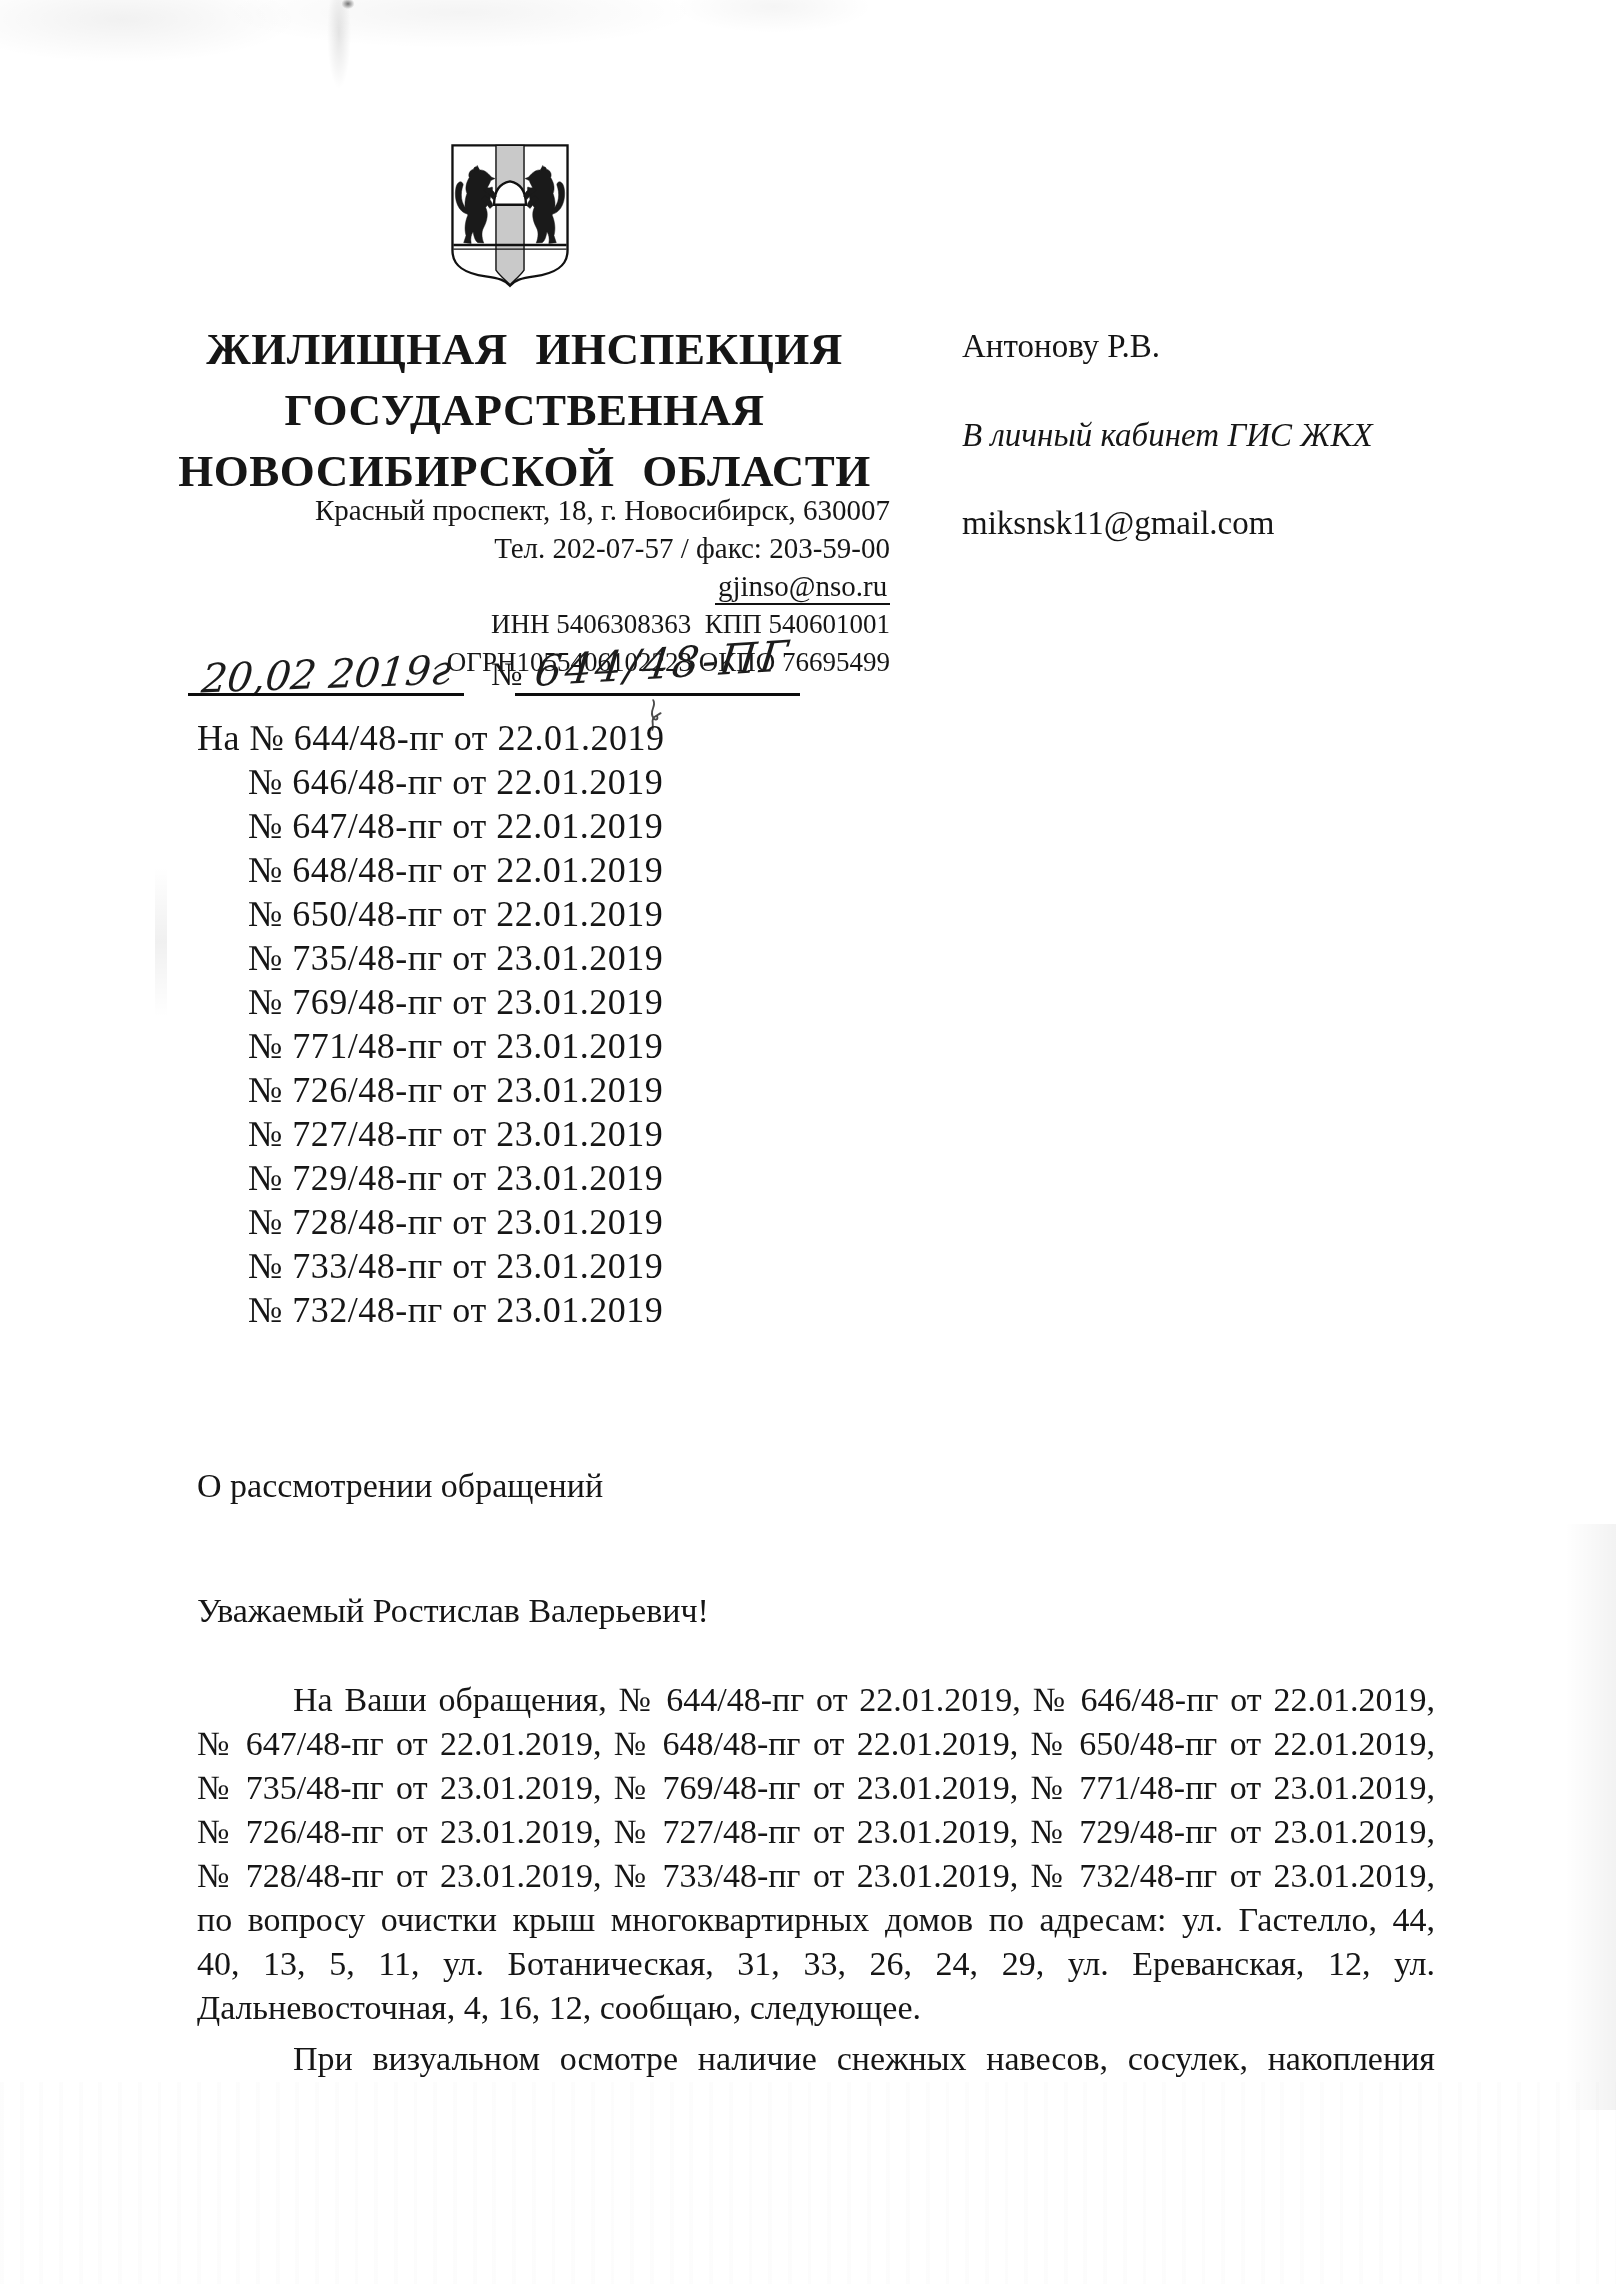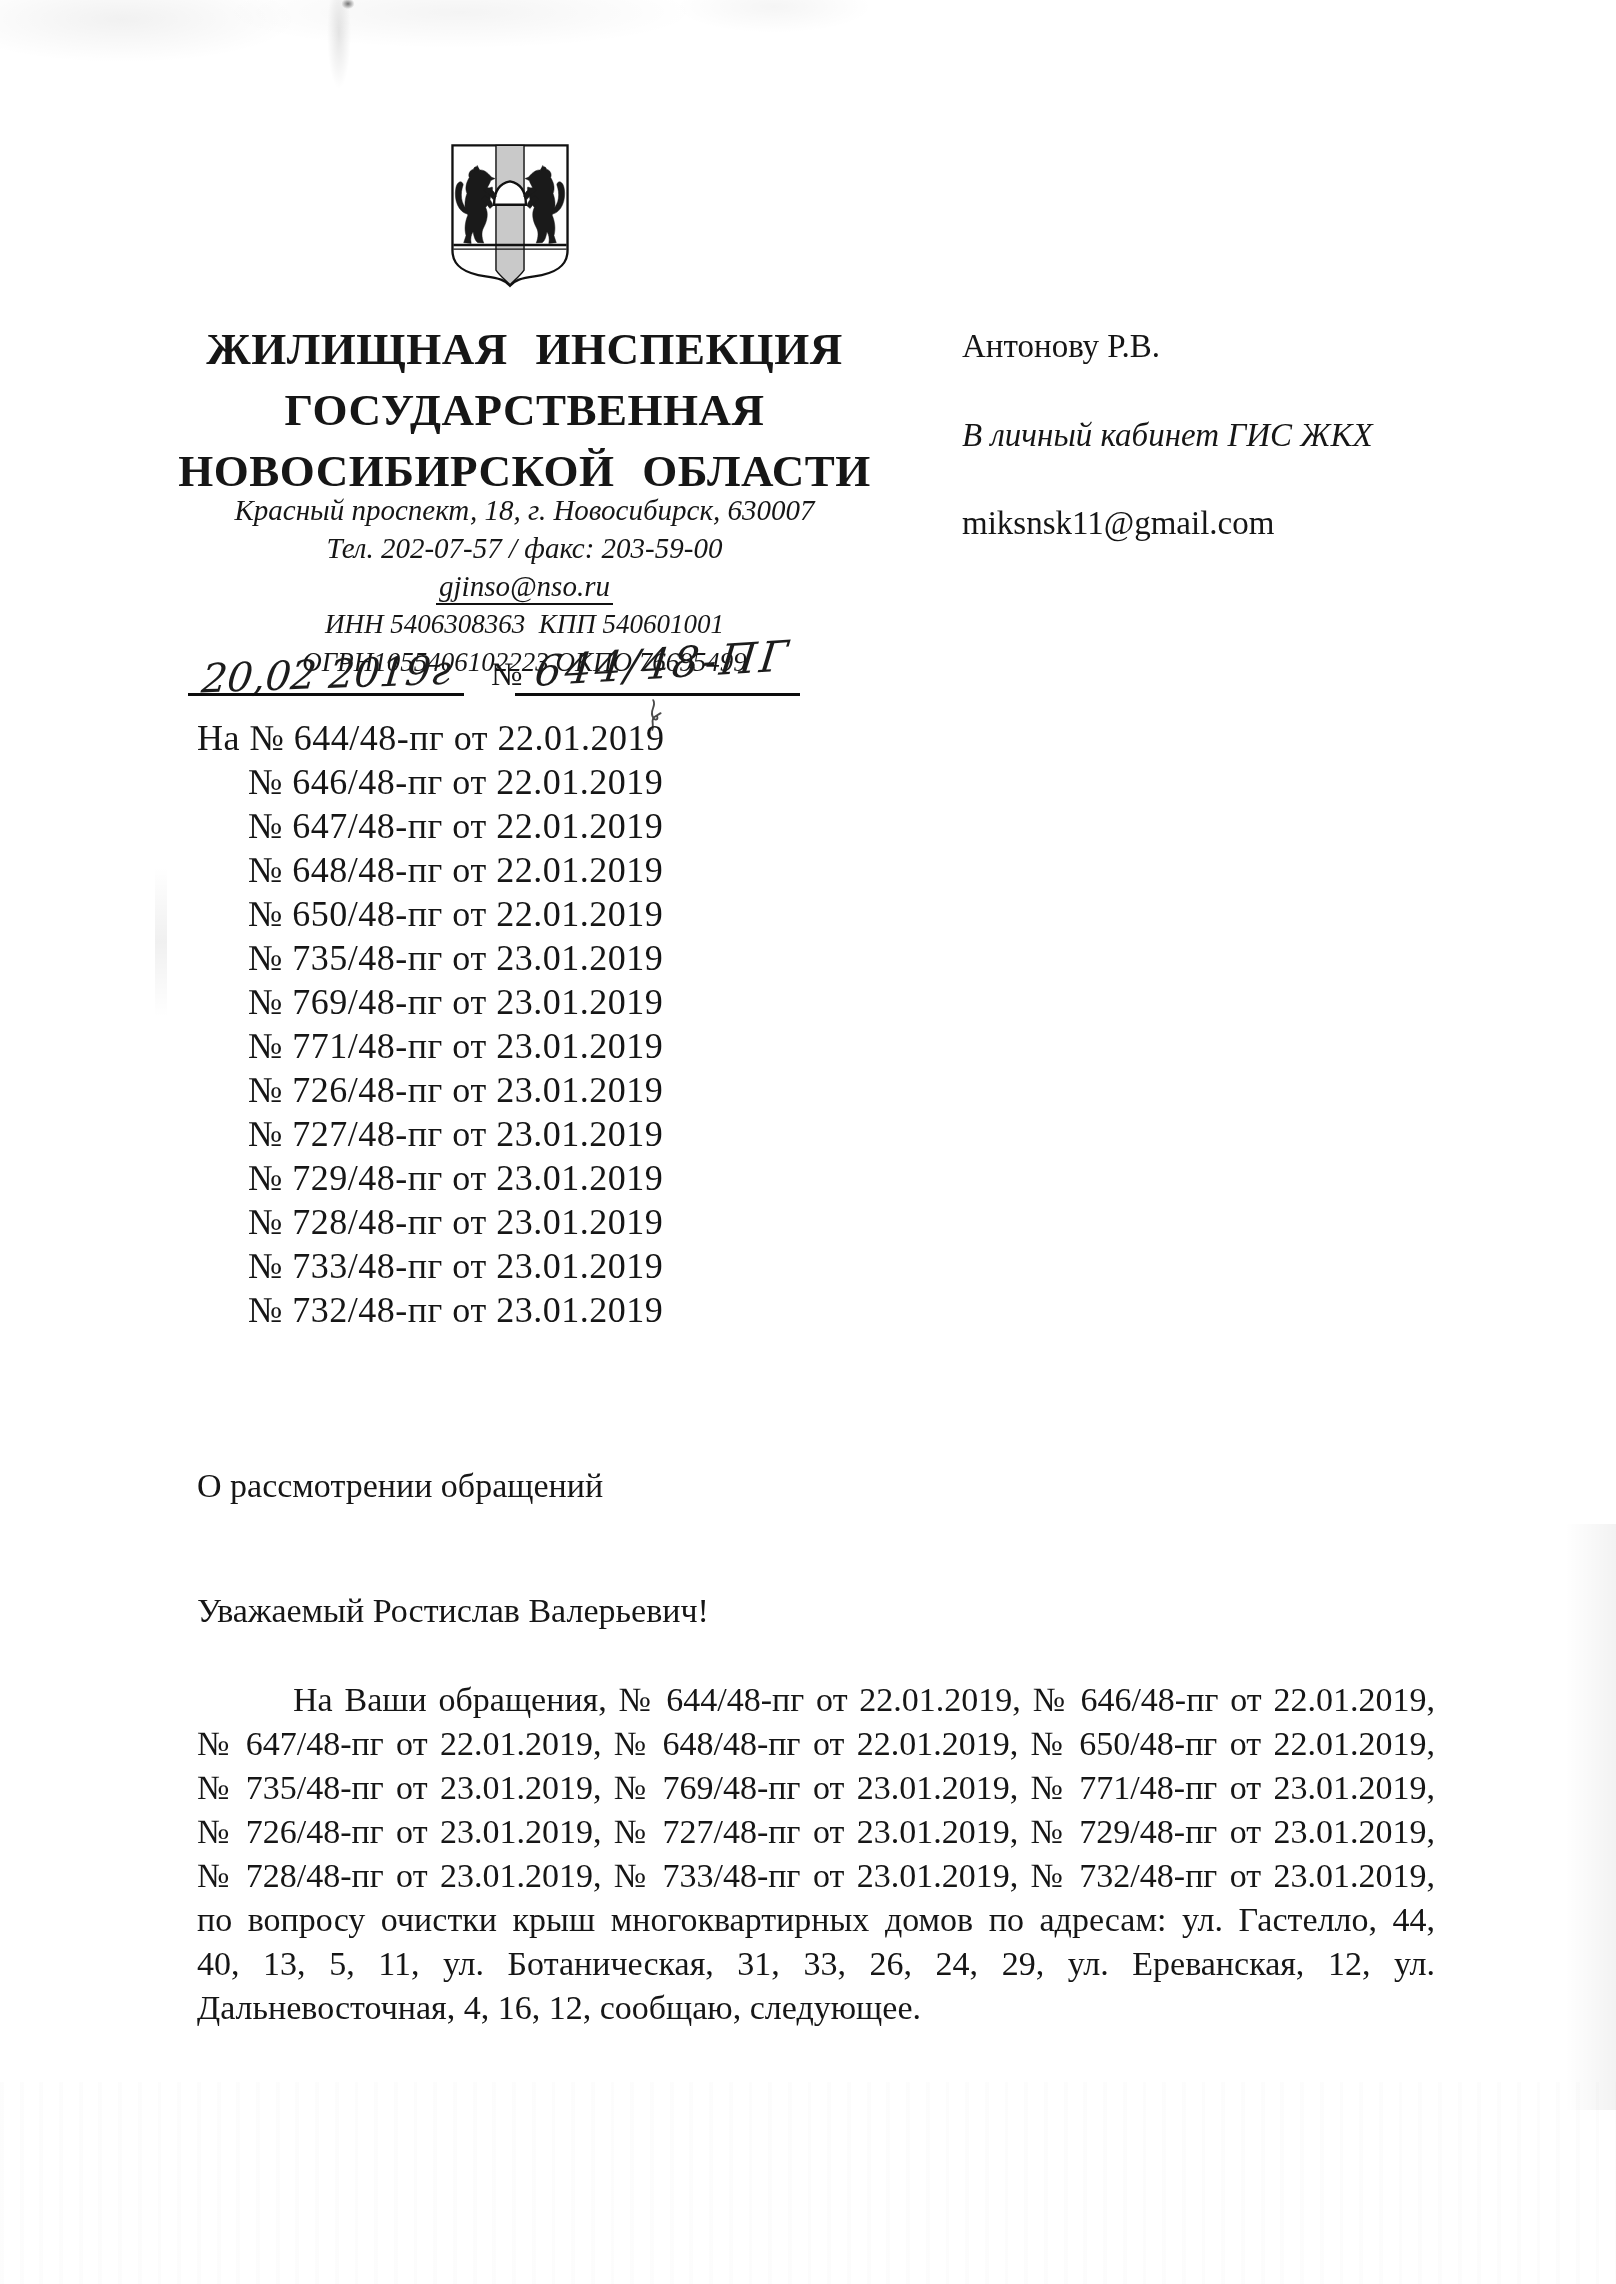--- a/index.html
+++ b/index.html
@@ -21,21 +21,21 @@
   .scan-bottom{left:0;bottom:0;width:1617px;height:202px;pointer-events:none;opacity:.55;
     background:repeating-linear-gradient(90deg, rgba(0,0,0,.02) 0 3.8px, rgba(0,0,0,0) 3.8px 19.7px);}
   .scan-right{right:0;top:1524px;width:52px;height:586px;pointer-events:none;
     background:linear-gradient(90deg, rgba(0,0,0,0), rgba(0,0,0,.05));}
   .scan-left{left:155px;top:867px;width:12.2px;height:150px;pointer-events:none;
     background:linear-gradient(180deg, rgba(0,0,0,0), rgba(0,0,0,.06), rgba(0,0,0,0));}
   
   .coat{left:450px;top:143px;width:120px;height:145px;}
   .org{left:159px;top:319px;width:731px;text-align:center;
     font-weight:bold;font-size:45px;line-height:61px;letter-spacing:0.5px;word-spacing:16px;}
-  .addr{left:159px;top:491px;width:731px;text-align:center;font-size:29px;line-height:38px;font-style:italic;}
+  .addr{left:159px;top:491px;width:731px;text-align:right;font-size:29px;line-height:38px;}
   .addr .small{font-size:27px;}
   .email-u{border-bottom:2.3px solid #111;padding:0 2.8px 0.9px 2.8px;}
   
   .hand{font-family:"DejaVu Serif",serif;font-style:italic;color:#1c1c1c;white-space:nowrap;}
   .reg-date{left:202px;top:651px;font-size:40px;transform:rotate(-2deg) skewX(-8deg);}
   .no-sign{left:491px;top:656px;font-size:33px;}
   .reg-num{left:535px;top:639px;font-size:42px;letter-spacing:3.3px;
     transform:rotate(-3.5deg) skewX(-10deg);}
   .uline{height:2.8px;background:#0c0c0c;top:693px;}
   .u1{left:188px;width:276px;}
@@ -156,14 +156,15 @@
 
 <div class="abs body-block">
   <div class="b-line indent">На Ваши обращения, № 644/48-пг от 22.01.2019, № 646/48-пг от 22.01.2019,</div>
   <div class="b-line">№ 647/48-пг от 22.01.2019, № 648/48-пг от 22.01.2019, № 650/48-пг от 22.01.2019,</div>
   <div class="b-line">№ 735/48-пг от 23.01.2019, № 769/48-пг от 23.01.2019, № 771/48-пг от 23.01.2019,</div>
   <div class="b-line">№ 726/48-пг от 23.01.2019, № 727/48-пг от 23.01.2019, № 729/48-пг от 23.01.2019,</div>
   <div class="b-line">№ 728/48-пг от 23.01.2019, № 733/48-пг от 23.01.2019, № 732/48-пг от 23.01.2019,</div>
   <div class="b-line">по вопросу очистки крыш многоквартирных домов по адресам: ул. Гастелло, 44,</div>
   <div class="b-line">40, 13, 5, 11, ул. Ботаническая, 31, 33, 26, 24, 29, ул. Ереванская, 12, ул.</div>
   <div class="b-line lastline">Дальневосточная, 4, 16, 12, сообщаю, следующее.</div>
+  <div class="b-line indent para2">При визуальном осмотре наличие снежных навесов, сосулек, накопления</div>
 </div>
 
 
 </body></html>

